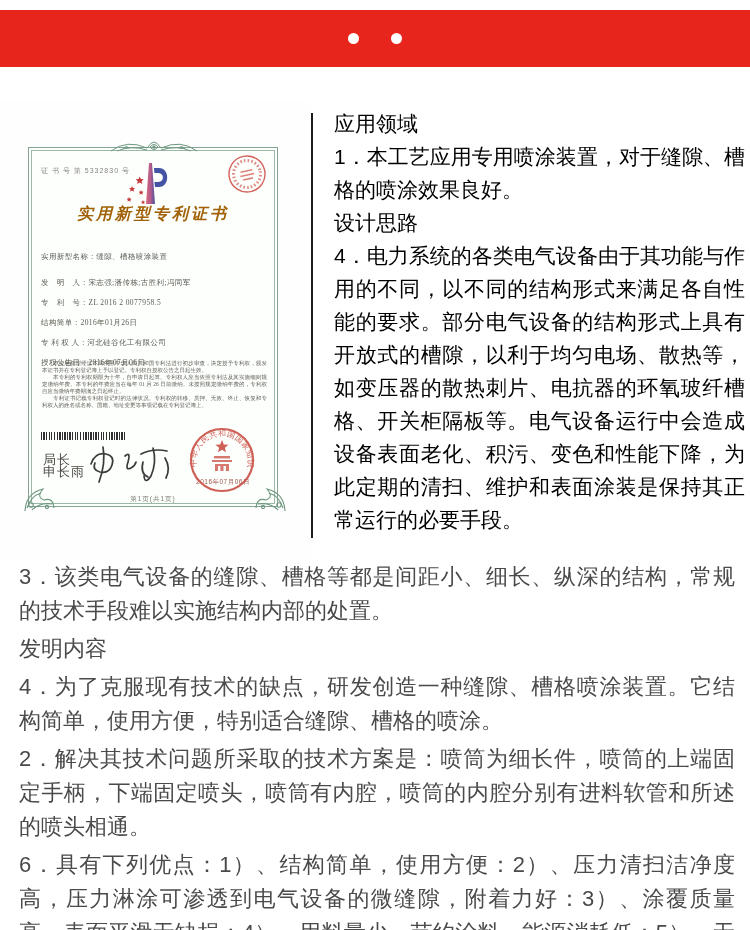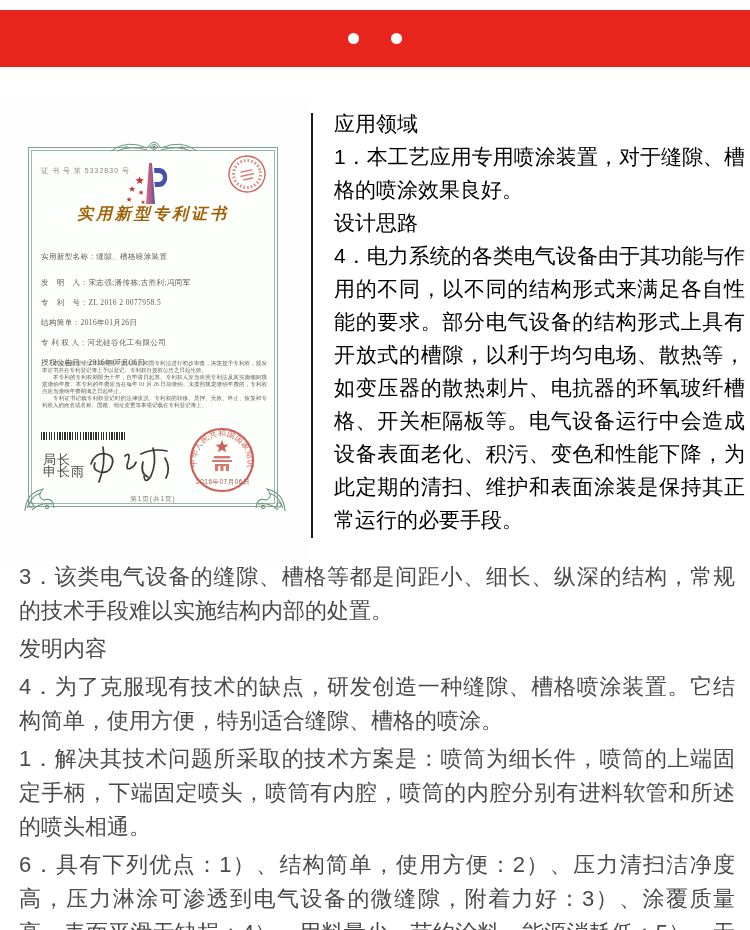--- a/index.html
+++ b/index.html
@@ -234,15 +234,15 @@
   <p>应用领域</p>
   <p>1．本工艺应用专用喷涂装置，对于缝隙、槽格的喷涂效果良好。</p>
   <p>设计思路</p>
   <p>4．电力系统的各类电气设备由于其功能与作用的不同，以不同的结构形式来满足各自性能的要求。部分电气设备的结构形式上具有开放式的槽隙，以利于均匀电场、散热等，如变压器的散热刺片、电抗器的环氧玻纤槽格、开关柜隔板等。电气设备运行中会造成设备表面老化、积污、变色和性能下降，为此定期的清扫、维护和表面涂装是保持其正常运行的必要手段。</p>
 </div>
 
 <div class="bottom-block">
   <p>3．该类电气设备的缝隙、槽格等都是间距小、细长、纵深的结构，常规的技术手段难以实施结构内部的处置。</p>
   <p>发明内容</p>
   <p>4．为了克服现有技术的缺点，研发创造一种缝隙、槽格喷涂装置。它结构简单，使用方便，特别适合缝隙、槽格的喷涂。</p>
-  <p>1．解决其技术问题所采取的技术方案是：喷筒为细长件，喷筒的上端固定手柄，下端固定喷头，喷筒有内腔，喷筒的内腔分别有进料软管和所述的喷头相通。</p>
+  <p>2．解决其技术问题所采取的技术方案是：喷筒为细长件，喷筒的上端固定手柄，下端固定喷头，喷筒有内腔，喷筒的内腔分别有进料软管和所述的喷头相通。</p>
   <p>6．具有下列优点：1）、结构简单，使用方便：2）、压力清扫洁净度高，压力淋涂可渗透到电气设备的微缝隙，附着力好：3）、涂覆质量高，表面平滑无缺损：4）、用料量少，节约涂料，能源消耗低：5）、无环境污染。</p>
 </div>
 
 </body></html>

